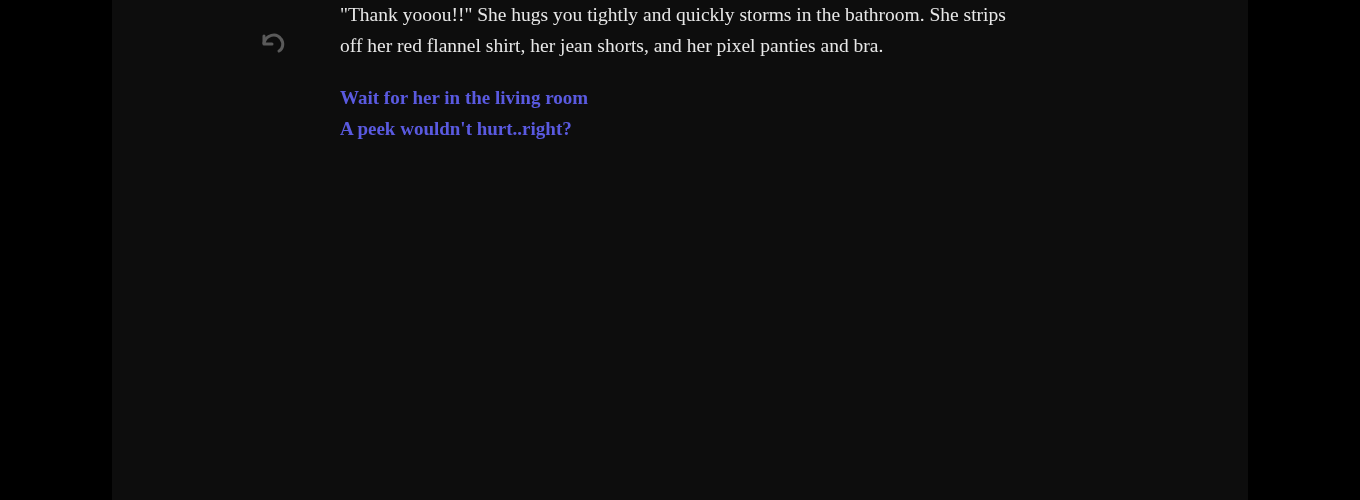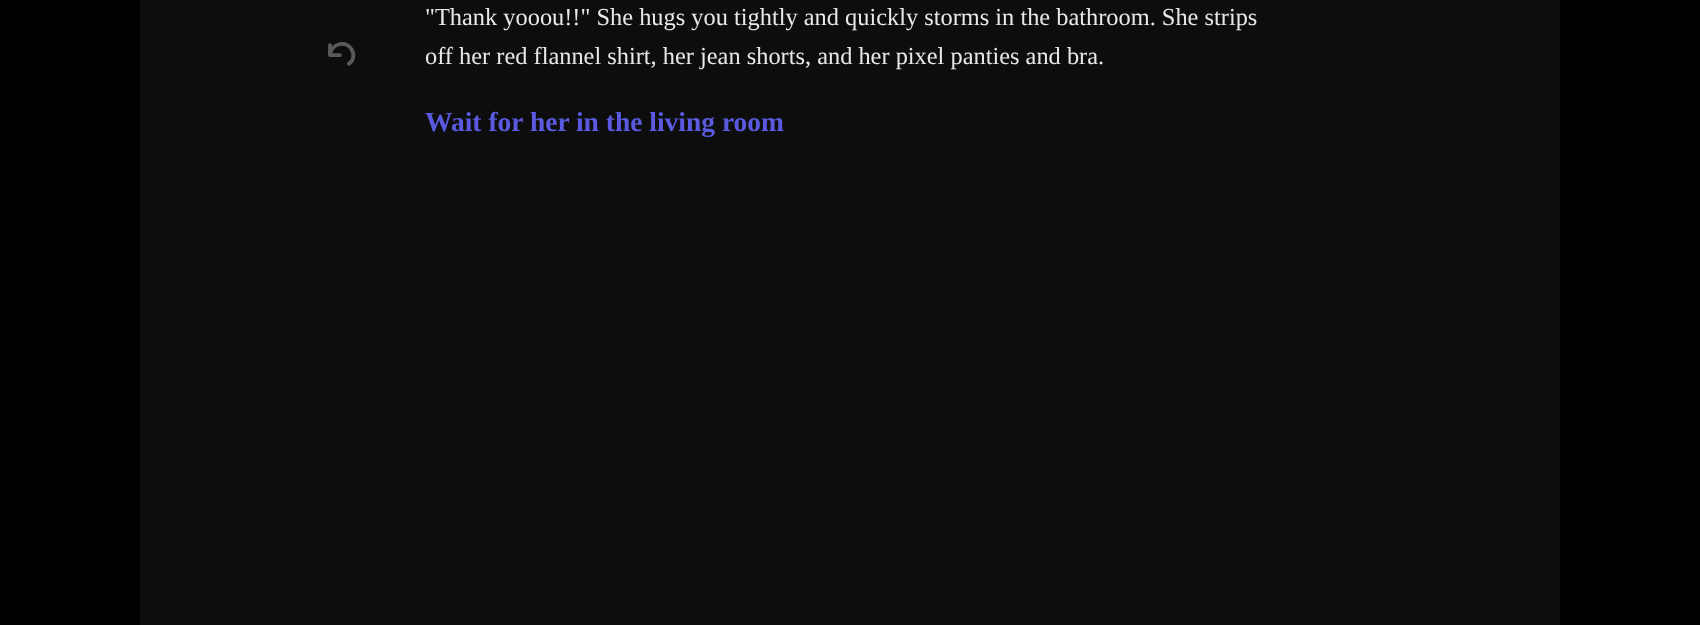--- a/index.html
+++ b/index.html
@@ -48,21 +48,21 @@
   .story-text p {
     margin: 0 0 22px 0;
   }
   .choices {
     margin-top: 8px;
   }
   .choice-link {
     display: block;
     color: #5a5ae0;
     font-weight: bold;
-    font-size: 22px;
+    font-size: 19px;
     line-height: 30.6px;
     text-decoration: none;
     cursor: pointer;
     font-family: "Liberation Serif", serif;
     width: max-content;
   }
   .gutter-left {
     position: absolute;
     left: 0;
     top: 0;
@@ -93,17 +93,18 @@
       <svg viewBox="0 0 40 40" width="40" height="40" aria-hidden="true">
         <path d="M12 14 L12 22 L20 22" fill="none" stroke="#9a9a9a" stroke-width="3" stroke-linecap="round" stroke-linejoin="round"></path>
         <path d="M12 21 C14 13, 24 10, 29 17 C32 21, 31 27, 27 29" fill="none" stroke="#9a9a9a" stroke-width="3" stroke-linecap="round"></path>
       </svg>
     </div>
 
     <div class="story-text">
       <p>"Thank yooou!!" She hugs you tightly and quickly storms in the bathroom. She strips off her red flannel shirt, her jean shorts, and her pixel panties and bra.</p>
       <div class="choices">
         <a class="choice-link">Wait for her in the living room</a>
+        <a class="choice-link">A peek wouldn't hurt..right?</a>
       </div>
     </div>
 
   </div>
 </div>
 
 </body></html>

